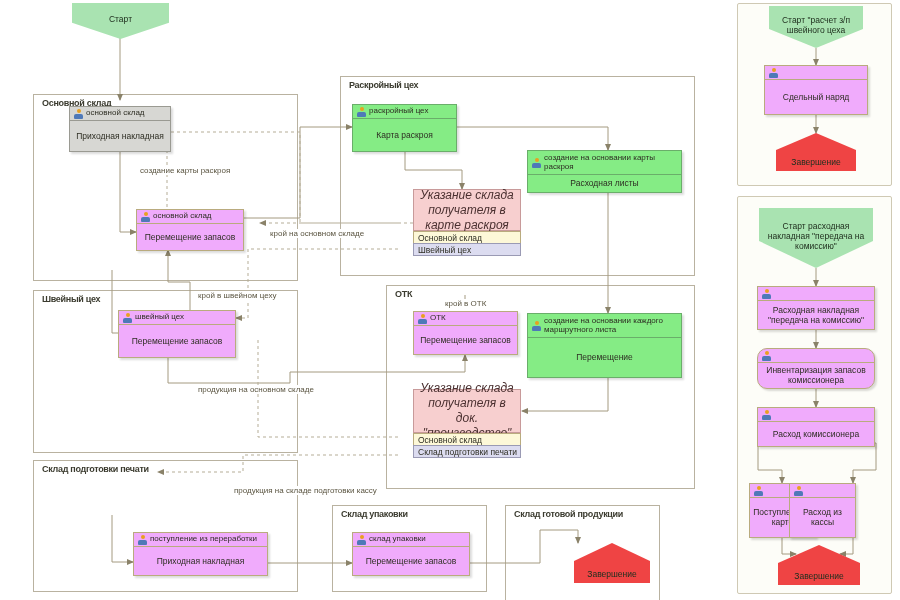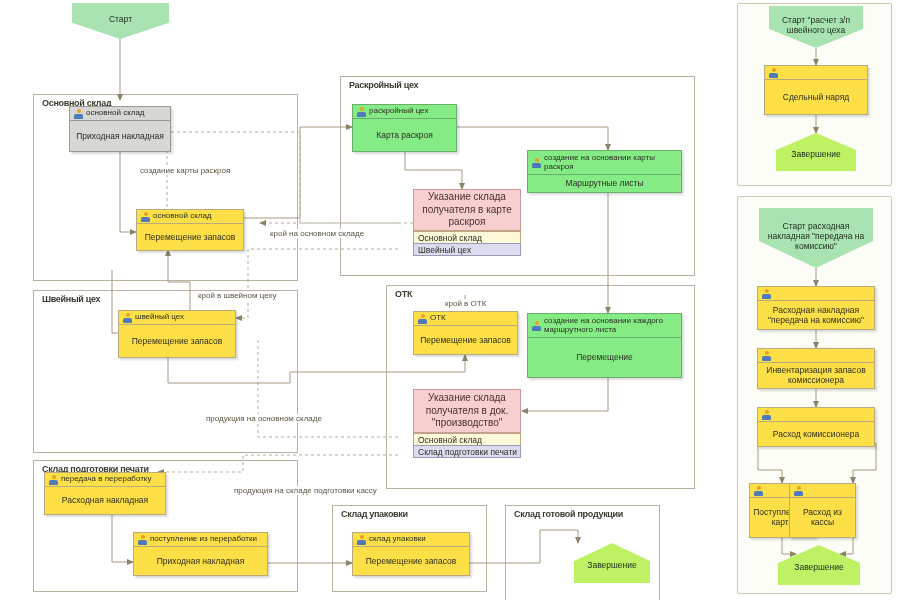--- a/index.html
+++ b/index.html
@@ -37,21 +37,21 @@
     background:#fdfdf8;
     box-sizing:border-box;
     border-radius:2px;
   }
 
   
   .node{
     position:absolute;
     box-sizing:border-box;
     border:1px solid #b9ab7e;
-    background:#fde047;
+    background:#f0abfc;
     box-shadow:2px 2px 2px rgba(0,0,0,.14);
     font-size:8.5px;
     color:#2d2d22;
   }
   .node .hdr{
     box-sizing:border-box;
     height:14px;
     border-bottom:1px solid #b9ab7e;
     display:flex;align-items:center;
     padding-left:4px;
@@ -76,26 +76,27 @@
   
   .node.gray{background:#d7d7d3;border-color:#9a9a92;}
   .node.gray .hdr{background:#d7d7d3;border-bottom-color:#9a9a92;}
 
   
   .note{
     position:absolute;
     box-sizing:border-box;
     border:1px solid #c89a9a;
     background:#f7cfcf;
-    font-size:10px;
+    font-size:12px;
     color:#4a3030;
     display:flex;align-items:center;justify-content:center;
     text-align:center;
     line-height:1.25;
     padding:18px 4px;
+    font-style:italic;
   }
   .strip{
     position:absolute;
     box-sizing:border-box;
     border:1px solid #b9ab7e;
     font-size:8.5px;
     color:#2d2d22;
     display:flex;align-items:center;
     padding-left:4px;
     white-space:nowrap;
@@ -112,23 +113,24 @@
     font-size:8.5px;
     color:#20301f;
     line-height:1.2;
     padding:4px 6px 8px 6px;
   }
   .pent.start{
     background:#a9e3b1;
     clip-path:polygon(0 0,100% 0,100% 55%,50% 100%,0 55%);
   }
   .pent.end{
-    background:#bef264;
+    background:#ef4444;
     clip-path:polygon(50% 0,100% 45%,100% 100%,0 100%,0 45%);
     padding:8px 6px 4px 6px;
+    align-items:flex-end;
   }
   .pent .ptxt{display:block;}
 
   
   .flab{
     position:absolute;
     font-size:8px;
     color:#5a5440;
     white-space:nowrap;
     background:#fff;
@@ -278,21 +280,21 @@
       <span class="lbl">раскройный цех</span>
     </div>
     <div class="body" style="height:33px;">Карта раскроя</div>
   </div>
 
   <div class="node green" style="left:527px;top:150px;width:155px;height:43px;">
     <div class="hdr tall">
       <span class="usr"></span>
       <span class="lbl" style="white-space:normal;max-width:130px;">создание на основании карты раскроя</span>
     </div>
-    <div class="body" style="height:18px;">Маршрутные листы</div>
+    <div class="body" style="height:18px;">Расходная листы</div>
   </div>
 
   <div class="note" style="left:413px;top:189px;width:108px;height:42px;">
     <span>Указание  склада получателя в карте раскроя</span>
   </div>
   <div class="strip yellow" style="left:413px;top:231px;width:108px;height:13px;">
     <span>Основной склад</span>
   </div>
   <div class="strip blue" style="left:413px;top:243px;width:108px;height:13px;">
     <span>Швейный цех</span>
@@ -325,27 +327,20 @@
   <div class="note" style="left:413px;top:389px;width:108px;height:44px;">
     <span>Указание  склада получателя в  док. "производство"</span>
   </div>
   <div class="strip yellow" style="left:413px;top:433px;width:108px;height:13px;">
     <span>Основной склад</span>
   </div>
   <div class="strip blue" style="left:413px;top:445px;width:108px;height:13px;">
     <span>Склад подготовки печати</span>
   </div>
 
-  <div class="node" style="left:44px;top:472px;width:122px;height:43px;">
-    <div class="hdr">
-      <span class="usr"></span>
-      <span class="lbl">передача в переработку</span>
-    </div>
-    <div class="body" style="height:28px;">Расходная накладная</div>
-  </div>
 
   <div class="node" style="left:133px;top:532px;width:135px;height:44px;">
     <div class="hdr">
       <span class="usr"></span>
       <span class="lbl">поступление из переработки</span>
     </div>
     <div class="body" style="height:29px;">Приходная накладная</div>
   </div>
 
   <div class="node" style="left:352px;top:532px;width:118px;height:44px;">
@@ -361,21 +356,21 @@
   </div>
   <div class="flab" style="left:268px;top:229px;">
     <span>крой на основном складе</span>
   </div>
   <div class="flab" style="left:196px;top:291px;">
     <span>крой в швейном цеху</span>
   </div>
   <div class="flab" style="left:443px;top:299px;">
     <span>крой в ОТК</span>
   </div>
-  <div class="flab" style="left:204px;top:385px;margin-top:29px;">
+  <div class="flab" style="left:196px;top:385px;">
     <span>продукция на основном складе</span>
   </div>
   <div class="flab" style="left:232px;top:486px;">
     <span>продукция на складе подготовки кассу</span>
   </div>
 
   <div class="pent start" style="left:769px;top:6px;width:94px;height:42px;">
     <span class="ptxt">Старт "расчет з/п швейного цеха</span>
   </div>
 
@@ -396,21 +391,21 @@
   </div>
 
   <div class="node" style="left:757px;top:286px;width:118px;height:44px;">
     <div class="hdr">
       <span class="usr"></span>
       <span class="lbl"></span>
     </div>
     <div class="body" style="height:29px;">Расходная накладная "передача на комиссию"</div>
   </div>
 
-  <div class="node" style="left:757px;top:348px;width:118px;height:41px;">
+  <div class="node" style="left:757px;top:348px;width:118px;height:41px;border-radius:10px;">
     <div class="hdr">
       <span class="usr"></span>
       <span class="lbl"></span>
     </div>
     <div class="body" style="height:26px;">Инвентаризация запасов комиссионера</div>
   </div>
 
   <div class="node" style="left:757px;top:407px;width:118px;height:40px;">
     <div class="hdr">
       <span class="usr"></span>

